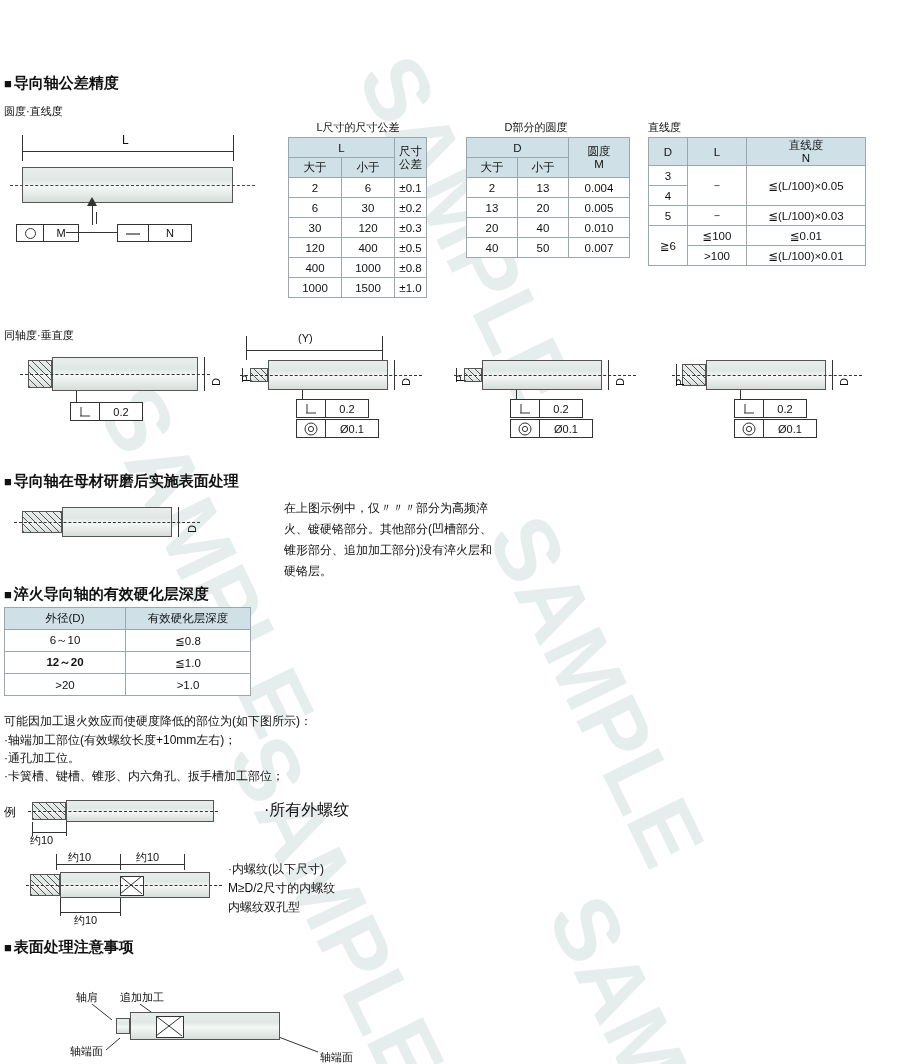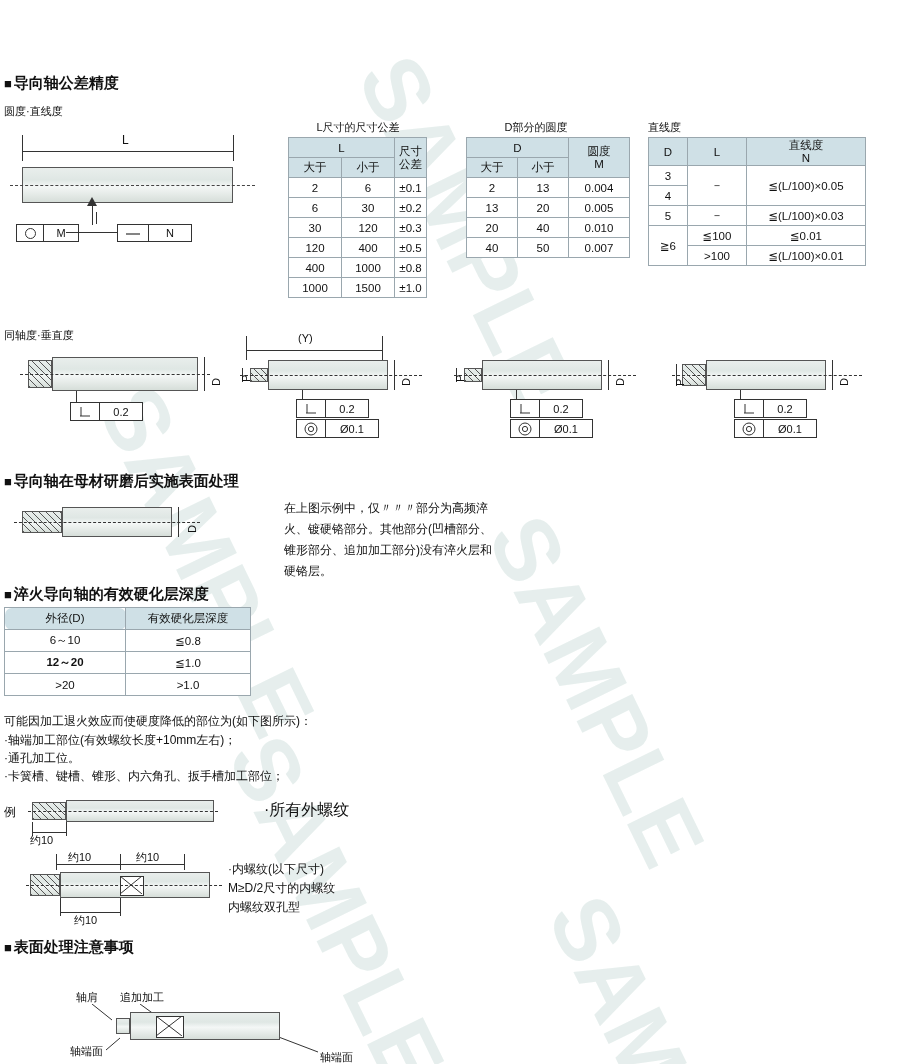--- a/index.html
+++ b/index.html
@@ -415,21 +415,21 @@
   <div class="block" style="left:284px;top:498px;width:216px;line-height:1.75;font-size:12px;">在上图示例中，仅〃〃〃部分为高频淬火、镀硬铬部分。其他部分(凹槽部分、锥形部分、追加加工部分)没有淬火层和硬铬层。</div>
 
   <div class="block" style="left:4px;top:585px;width:500px;">
     <h2 class="sect">淬火导向轴的有效硬化层深度</h2>
   </div>
 
   <div class="block" style="left:4px;top:607px;">
     <table class="tbl">
       <tbody>
             <tr>
-        <th style="width:112px;height:19px;border-radius:7px;">外径(D)</th>
+        <th style="width:112px;height:19px;">外径(D)</th>
         <th style="width:116px;height:19px;">有效硬化层深度</th>
       </tr>
       <tr>
         <td style="height:19px;">6～10</td>
         <td style="height:19px;">≦0.8</td>
       </tr>
       <tr>
         <td style="height:19px;font-weight:bold;">12～20</td>
         <td style="height:19px;">≦1.0</td>
       </tr>

